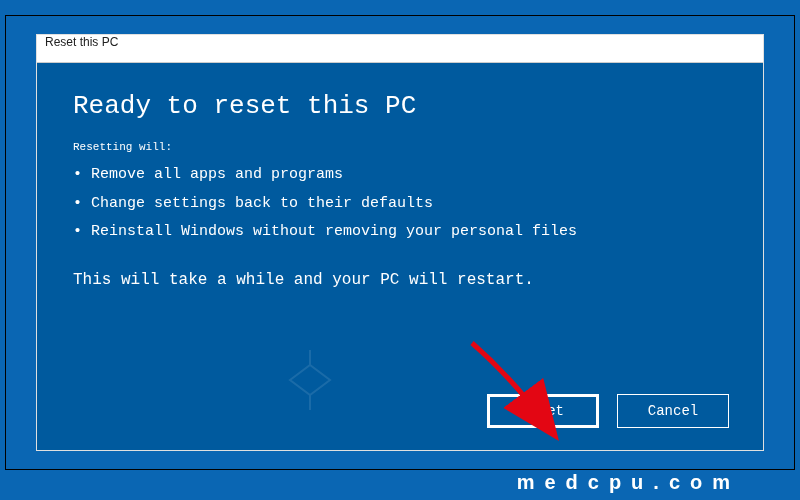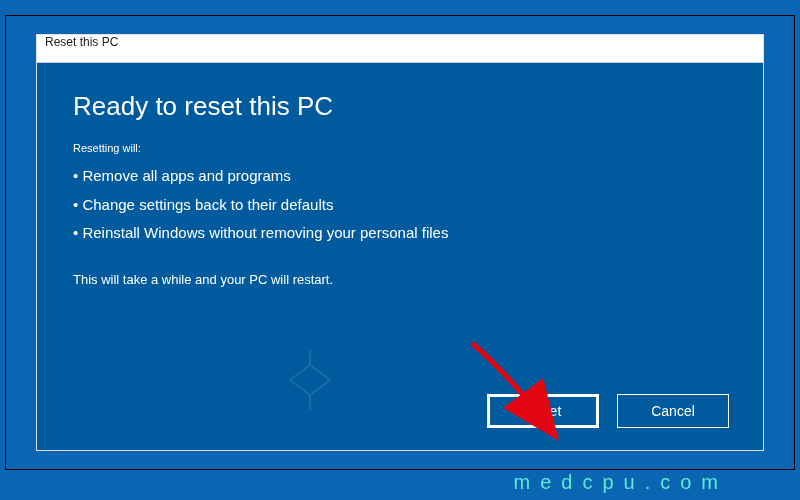--- a/index.html
+++ b/index.html
@@ -42,20 +42,21 @@
     }
     .titlebar-text {
       font-size: 12px;
       color: #222;
     }
     .content {
       padding: 28px 36px 20px 36px;
       color: #ffffff;
       position: relative;
       height: calc(100% - 28px);
+      font-family: Liberation Mono, monospace;
     }
     .heading {
       font-size: 26px;
       font-weight: 300;
       color: #ffffff;
       margin-bottom: 20px;
     }
     .subheading {
       font-size: 11px;
       margin-bottom: 8px;
@@ -67,21 +68,21 @@
     }
     .bullet-list li {
       font-size: 15px;
       color: #ffffff;
       line-height: 1.9;
     }
     .bullet-list li::before {
       content: "• ";
     }
     .footnote {
-      font-size: 13px;
+      font-size: 16px;
       color: #ffffff;
       margin-top: 14px;
     }
     .button-row {
       position: absolute;
       bottom: 22px;
       right: 34px;
       display: flex;
       gap: 18px;
     }
@@ -97,26 +98,26 @@
       display: flex;
       align-items: center;
       justify-content: center;
     }
     .win-button.primary {
       border: 3px solid #ffffff;
     }
     .watermark-text {
       position: absolute;
       bottom: 6px;
-      right: 72px;
+      right: 60px;
       font-size: 20px;
       letter-spacing: 10px;
-      color: #5eead4;
+      color: #ffffff;
       font-family: Arial, sans-serif;
-      font-weight: 400;
+      font-weight: 700;
     }
     .arrow-annotation {
       position: absolute;
       left: 420px;
       top: 270px;
       width: 120px;
       height: 110px;
       pointer-events: none;
     }
     .bg-watermark {

